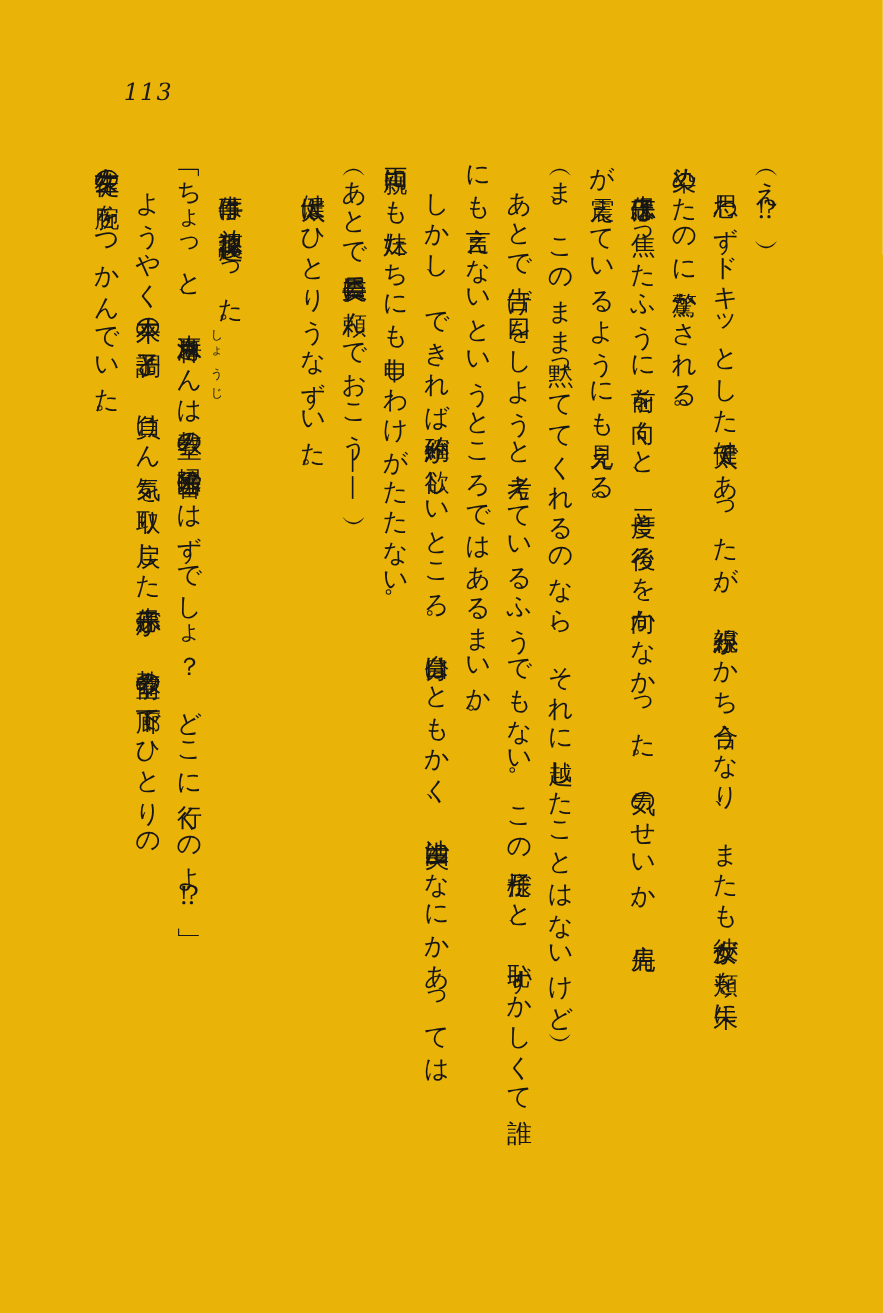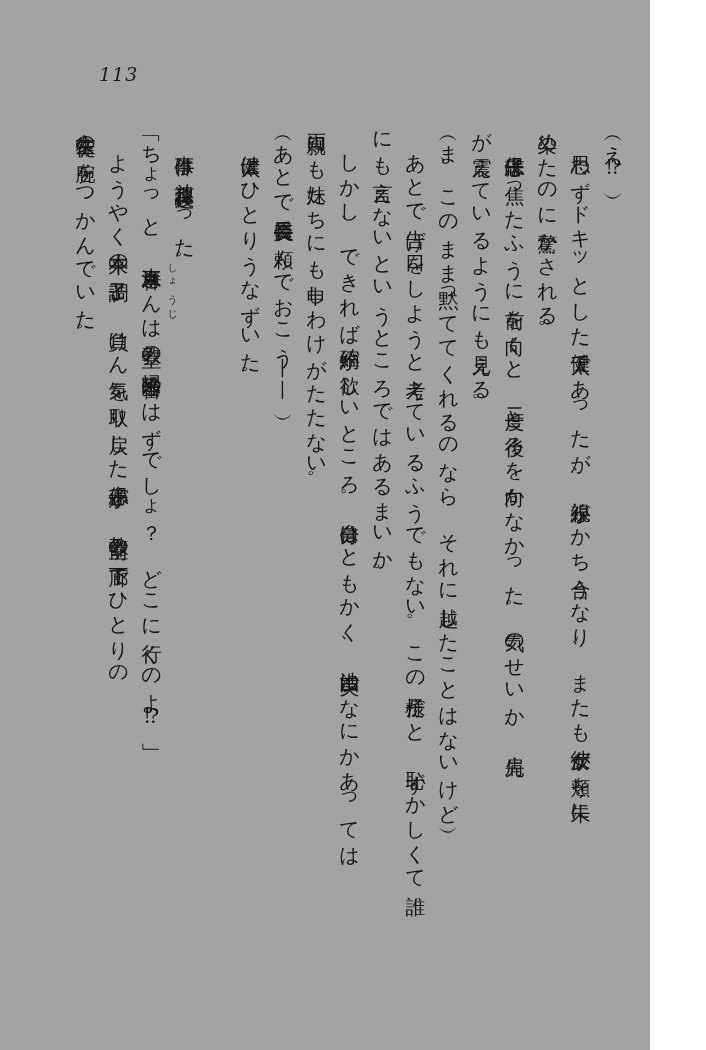--- a/index.html
+++ b/index.html
@@ -1,23 +1,23 @@
 <!DOCTYPE html>
 <html lang="ja"><head>
 <meta charset="utf-8">
 <style>
   html, body {
     margin: 0;
     padding: 0;
   }
   #page {
     position: relative;
-    width: 650px;
+    width: 706px;
     height: 1050px;
-    background: #a3a3a3;
+    background: #eab308;
     overflow: hidden;
     font-family: "DejaVu Serif", serif;
   }
   .page-number {
     position: absolute;
     left: 99px;
     top: 63px;
     font-family: "DejaVu Serif", serif;
     font-style: italic;
     font-size: 19px;

